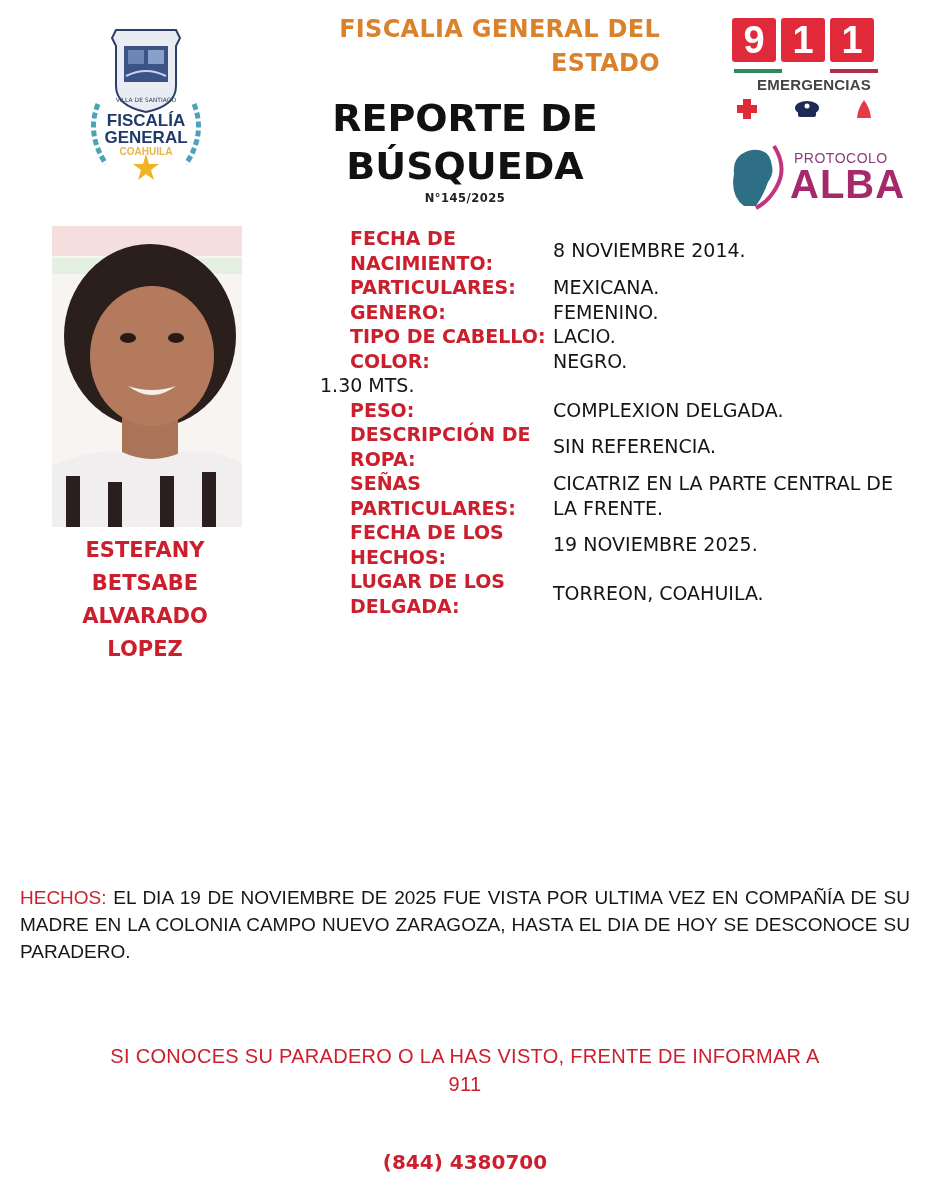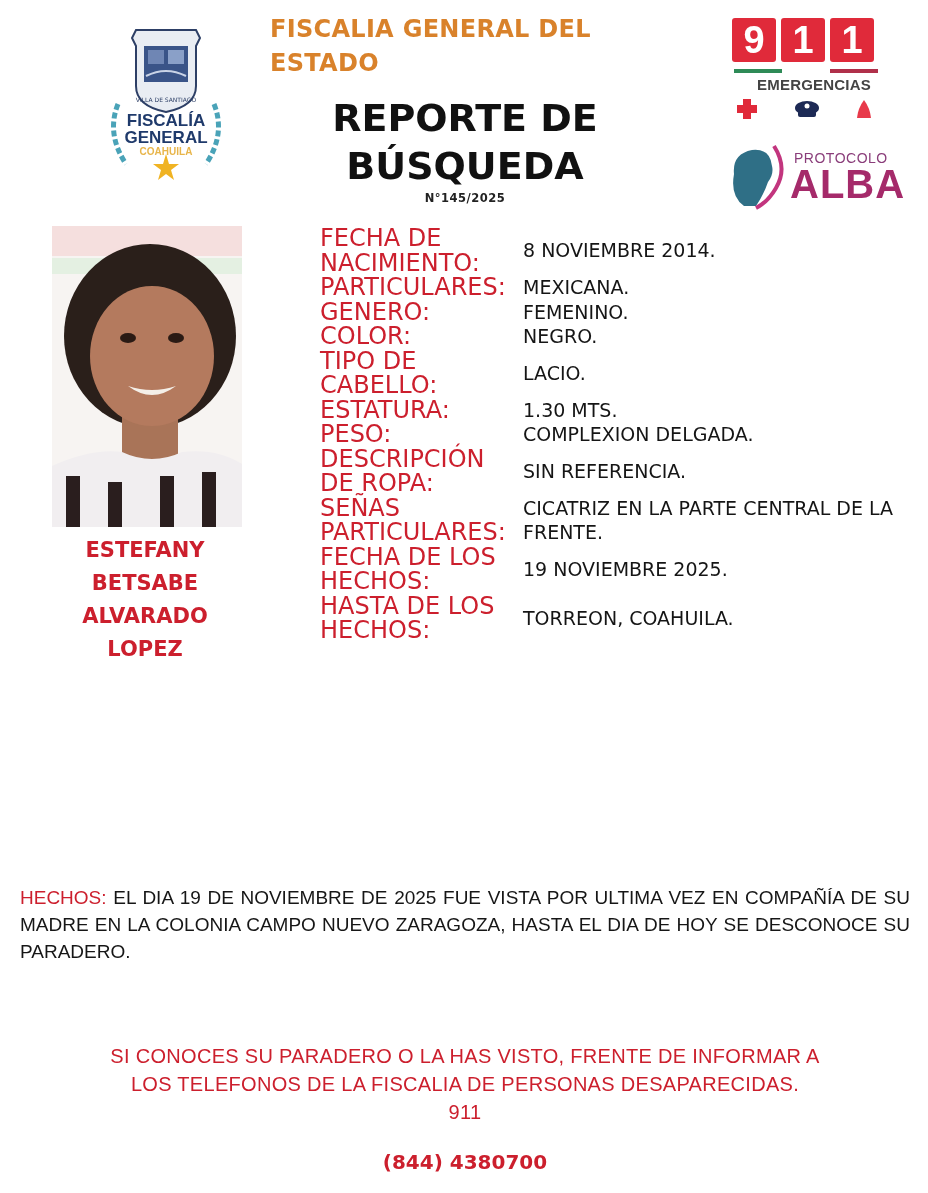--- a/index.html
+++ b/index.html
@@ -3,23 +3,23 @@
   <meta charset="utf-8">
   <style>
     html, body { margin: 0; padding: 0; }
     body {
       width: 928px; height: 1193px; background: #ffffff; position: relative; overflow: hidden;
       font-family: "DejaVu Sans", "Liberation Sans", sans-serif;
     }
     .abs { position: absolute; }
 
     
-    .logo-fiscalia { left: 96px; top: 24px; width: 140px; height: 160px; }
+    .logo-fiscalia { left: 76px; top: 24px; width: 140px; height: 160px; }
     .agency-title {
-      left: 270px; top: 12px; width: 390px; text-align: left;
+      left: 270px; top: 12px; width: 390px; text-align: right;
       color: #d9822b; font-weight: bold; font-size: 24px; line-height: 34px; letter-spacing: 0.3px;
     }
     .doc-title {
       left: 270px; top: 94px; width: 390px; text-align: center;
       color: #111111; font-weight: bold; font-size: 38px; line-height: 48px;
     }
     .doc-number {
       left: 370px; top: 191px; width: 190px; text-align: center;
       color: #222; font-size: 11.5px; font-weight: bold; letter-spacing: 0.5px;
     }
@@ -49,21 +49,21 @@
     .photo { left: 52px; top: 226px; width: 190px; height: 301px; overflow: hidden; background: #fbfbfb; }
     .person-name {
       left: 40px; top: 534px; width: 210px; text-align: center; color: #cc1f2d;
       font-weight: bold; font-size: 21px; line-height: 33px;
     }
 
     
     .fields { left: 320px; top: 226px; width: 590px; }
     .row { display: flex; align-items: center; }
     .lbl {
-      width: 203px; color: #cc1f2d; font-weight: normal; font-size: 24px; line-height: 24.5px;
+      width: 203px; color: #cc1f2d; font-weight: bold; font-size: 19px; line-height: 24.5px; margin-left: 30px;
     }
     .val {
       flex: 1; color: #151515; font-size: 19px; line-height: 24.5px; font-weight: 500;
     }
 
     
     .hechos {
       left: 20px; top: 884px; width: 890px; font-size: 19px; line-height: 27px; color: #161616;
       text-align: justify; font-family: "Liberation Sans", sans-serif;
     }
@@ -181,55 +181,53 @@
   </div>
   <div class="row">
     <div class="lbl">PARTICULARES:</div>
     <div class="val">MEXICANA.</div>
   </div>
   <div class="row">
     <div class="lbl">GENERO:</div>
     <div class="val">FEMENINO.</div>
   </div>
   <div class="row">
+    <div class="lbl">TIPO DE CABELLO:</div>
+    <div class="val">LACIO.</div>
+  </div>
+  <div class="row">
     <div class="lbl">COLOR:</div>
     <div class="val">NEGRO.</div>
   </div>
   <div class="row">
-    <div class="lbl">TIPO DE CABELLO:</div>
-    <div class="val">LACIO.</div>
-  </div>
-  <div class="row">
-    <div class="lbl">ESTATURA:</div>
     <div class="val">1.30 MTS.</div>
   </div>
   <div class="row">
     <div class="lbl">PESO:</div>
     <div class="val">COMPLEXION DELGADA.</div>
   </div>
   <div class="row">
     <div class="lbl">DESCRIPCIÓN DE ROPA:</div>
     <div class="val">SIN REFERENCIA.</div>
   </div>
   <div class="row">
     <div class="lbl">SEÑAS PARTICULARES:</div>
     <div class="val">CICATRIZ EN LA PARTE CENTRAL DE LA FRENTE.</div>
   </div>
   <div class="row">
     <div class="lbl">FECHA DE LOS HECHOS:</div>
     <div class="val">19 NOVIEMBRE 2025.</div>
   </div>
   <div class="row">
-    <div class="lbl">HASTA DE LOS HECHOS:</div>
+    <div class="lbl">LUGAR DE LOS DELGADA:</div>
     <div class="val">TORREON, COAHUILA.</div>
   </div>
 </div>
 
 <div class="abs hechos">
   <span class="hl">HECHOS:</span><span> EL DIA 19 DE NOVIEMBRE DE 2025 FUE VISTA POR ULTIMA VEZ EN COMPAÑÍA DE SU MADRE EN LA COLONIA CAMPO NUEVO ZARAGOZA, HASTA EL DIA DE HOY SE DESCONOCE SU PARADERO.</span>
 </div>
 
 <div class="abs footer">
   <div>SI CONOCES SU PARADERO O LA HAS VISTO, FRENTE DE INFORMAR A</div>
-  <div>LOS TELEFONOS DE LA FISCALIA DE PERSONAS DESAPARECIDAS.</div>
   <div>911</div>
 </div>
 <div class="abs phone">(844) 4380700</div>
 
 </body></html>

